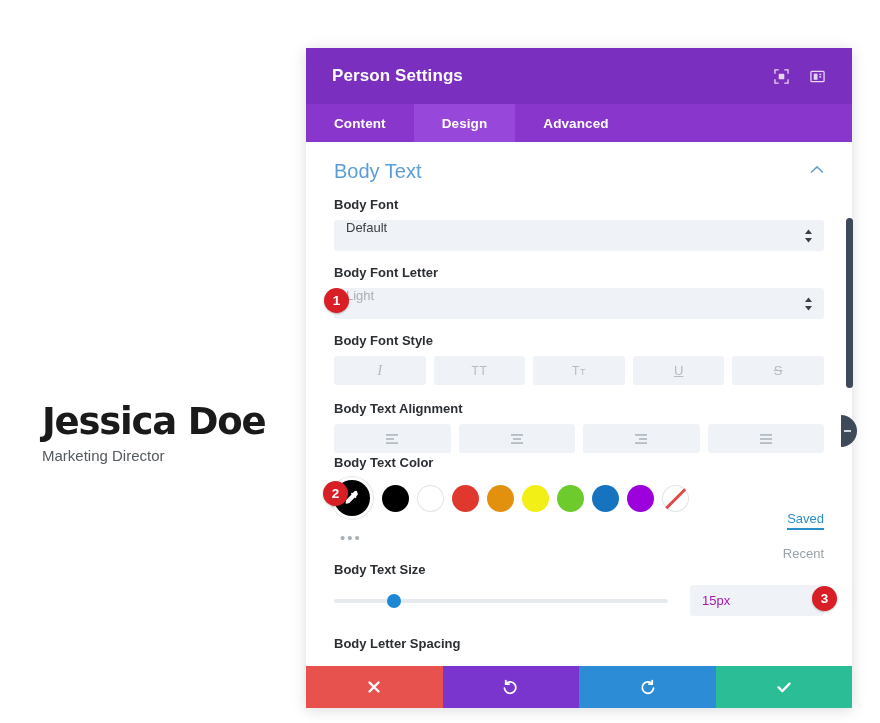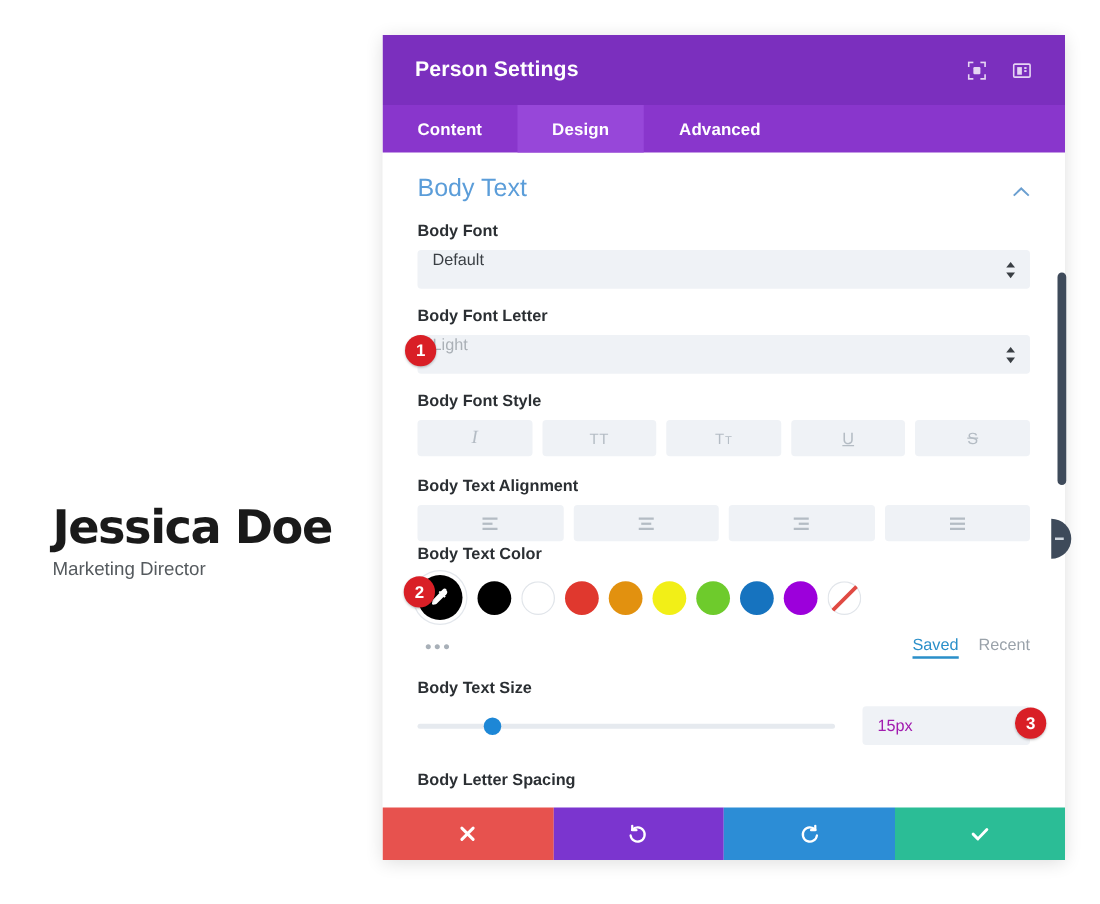--- a/index.html
+++ b/index.html
@@ -24,21 +24,21 @@
   .preview-role {
     margin-top: 3px;
     font-size: 15px;
     color: #555a5e;
     font-weight: 400;
   }
 
   
   .panel {
     position: absolute;
-    left: 306px; top: 28px;
+    left: 306px; top: 48px;
     width: 546px; height: 660px;
     background: #ffffff;
     box-shadow: 0 2px 14px rgba(0,0,0,.14);
     display: flex; flex-direction: column;
     overflow: hidden;
   }
   .panel-header {
     height: 56px; background: #7b2fbe;
     display: flex; align-items: center;
     padding: 0 22px 0 26px;
@@ -67,21 +67,21 @@
   }
   .tab.active { background: #9747d9; }
 
   .panel-body {
     flex: 1 1 auto; position: relative;
     padding: 18px 28px 0 28px;
     overflow: hidden;
   }
 
   .section-head {
-    display: flex; align-items: flex-end; justify-content: space-between;
+    display: flex; align-items: flex-start; justify-content: space-between;
     padding-bottom: 14px;
   }
   .section-title { color: #5b9dd9; font-size: 20px; font-weight: 400; }
   .chev { color: #6b9fd0; }
 
   .field { margin-bottom: 10px; position: relative; }
   .field-label {
     font-size: 13px; font-weight: 700; color: #2b2f33;
     margin-bottom: 8px; display: block;
   }
@@ -137,21 +137,21 @@
     content: ""; position: absolute; left: -3px; top: 12px;
     width: 34px; height: 3px; background: #e04a43;
     transform: rotate(-45deg);
   }
 
   .palette-foot {
     display: flex; align-items: center; justify-content: space-between;
     margin-top: 12px; height: 18px;
   }
   .dots { color: #a8b0b8; font-size: 15px; letter-spacing: 2px; cursor: pointer; padding-left: 6px;}
-  .foot-tabs { display: flex; gap: 16px; align-items: flex-start; }
+  .foot-tabs { display: flex; gap: 16px; align-items: flex-end; flex-direction: column; }
   .foot-tab { font-size: 13px; color: #9aa2aa; cursor: pointer; padding-bottom: 2px; }
   .foot-tab.active { color: #2a8fc9; border-bottom: 2px solid #2a8fc9; }
 
   
   .slider-row { display: flex; align-items: center; gap: 22px; }
   .slider { flex: 1 1 auto; position: relative; height: 20px; display: flex; align-items: center; }
   .slider-track { height: 4px; width: 100%; background: #e6eaef; border-radius: 2px; }
   .slider-thumb {
     position: absolute; width: 14px; height: 14px; border-radius: 50%;
     background: #1d87d6; top: 3px; cursor: pointer;

